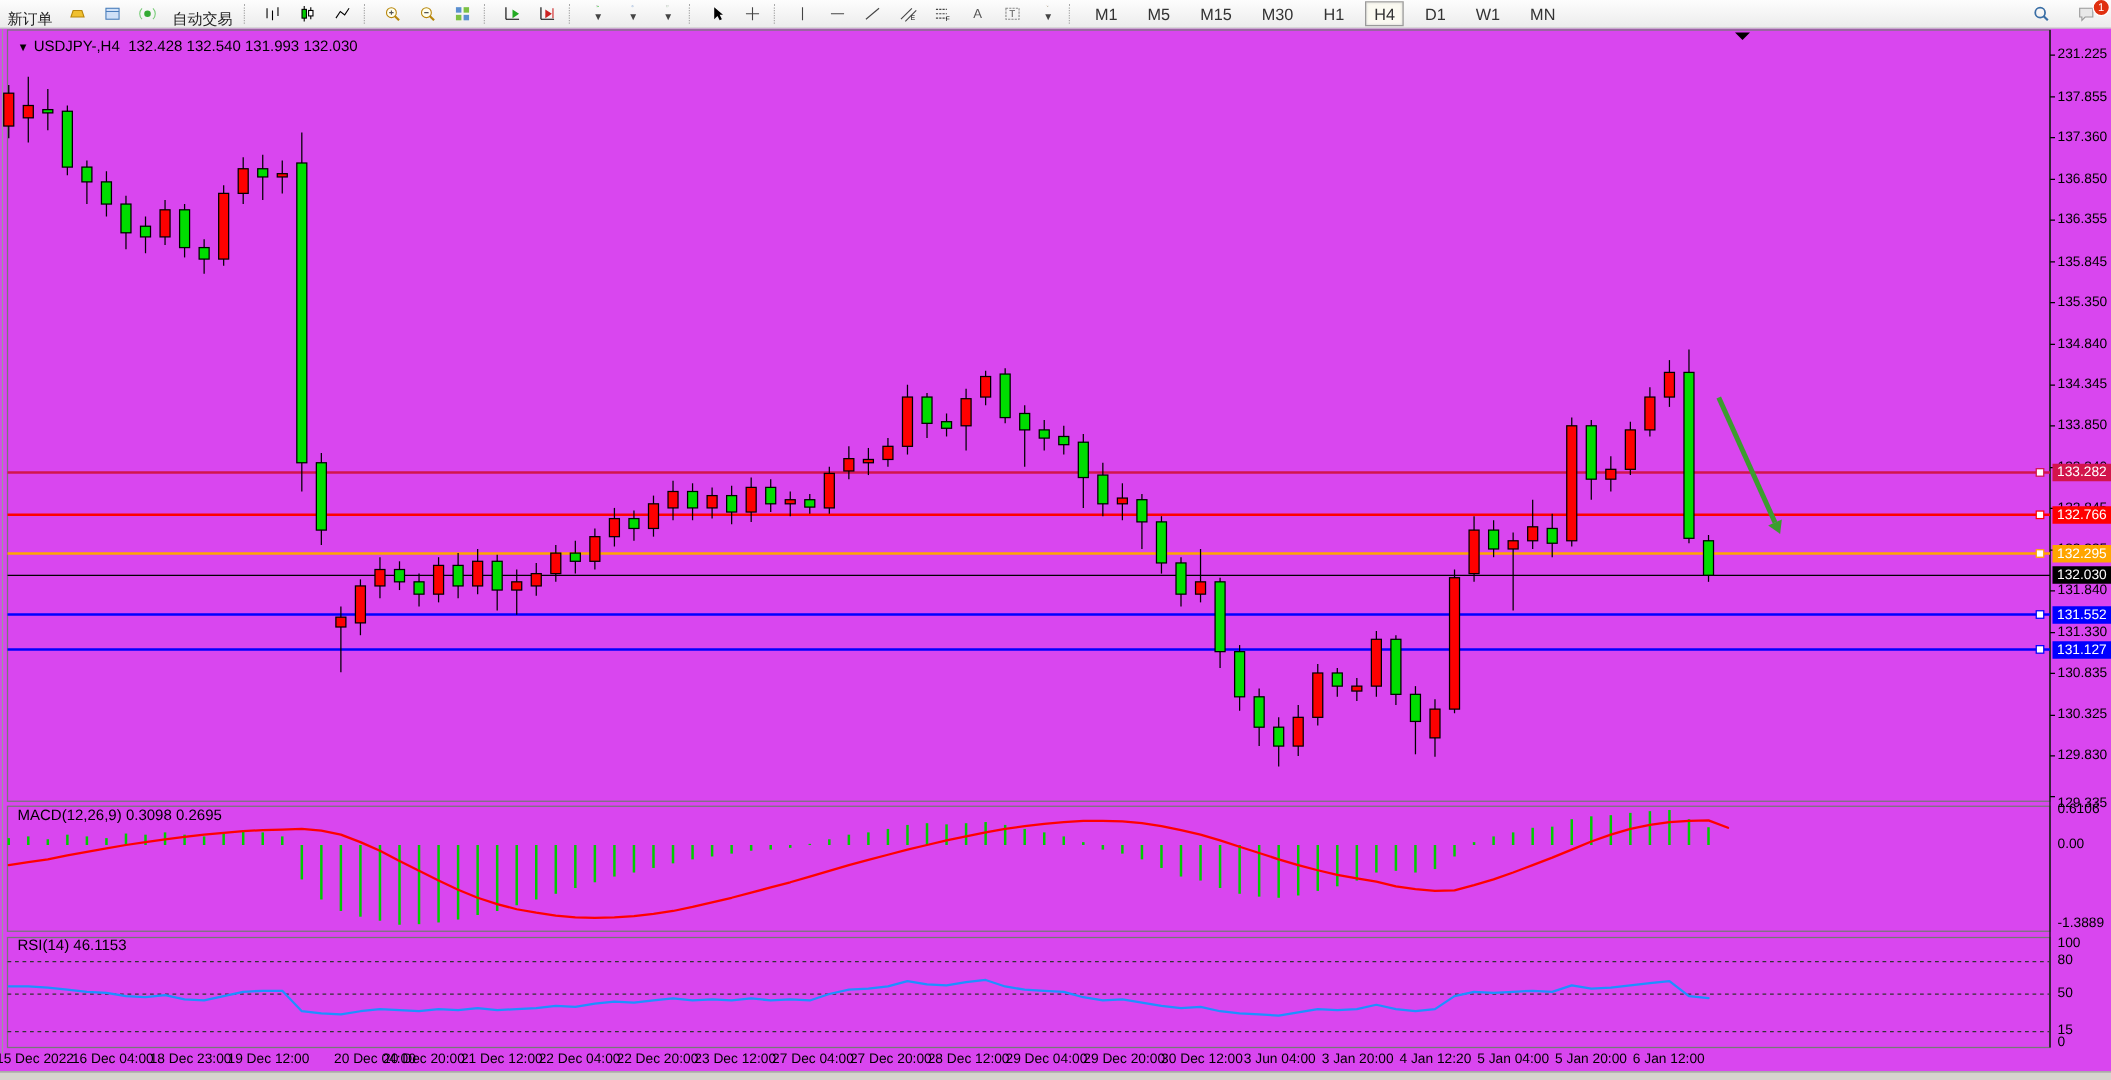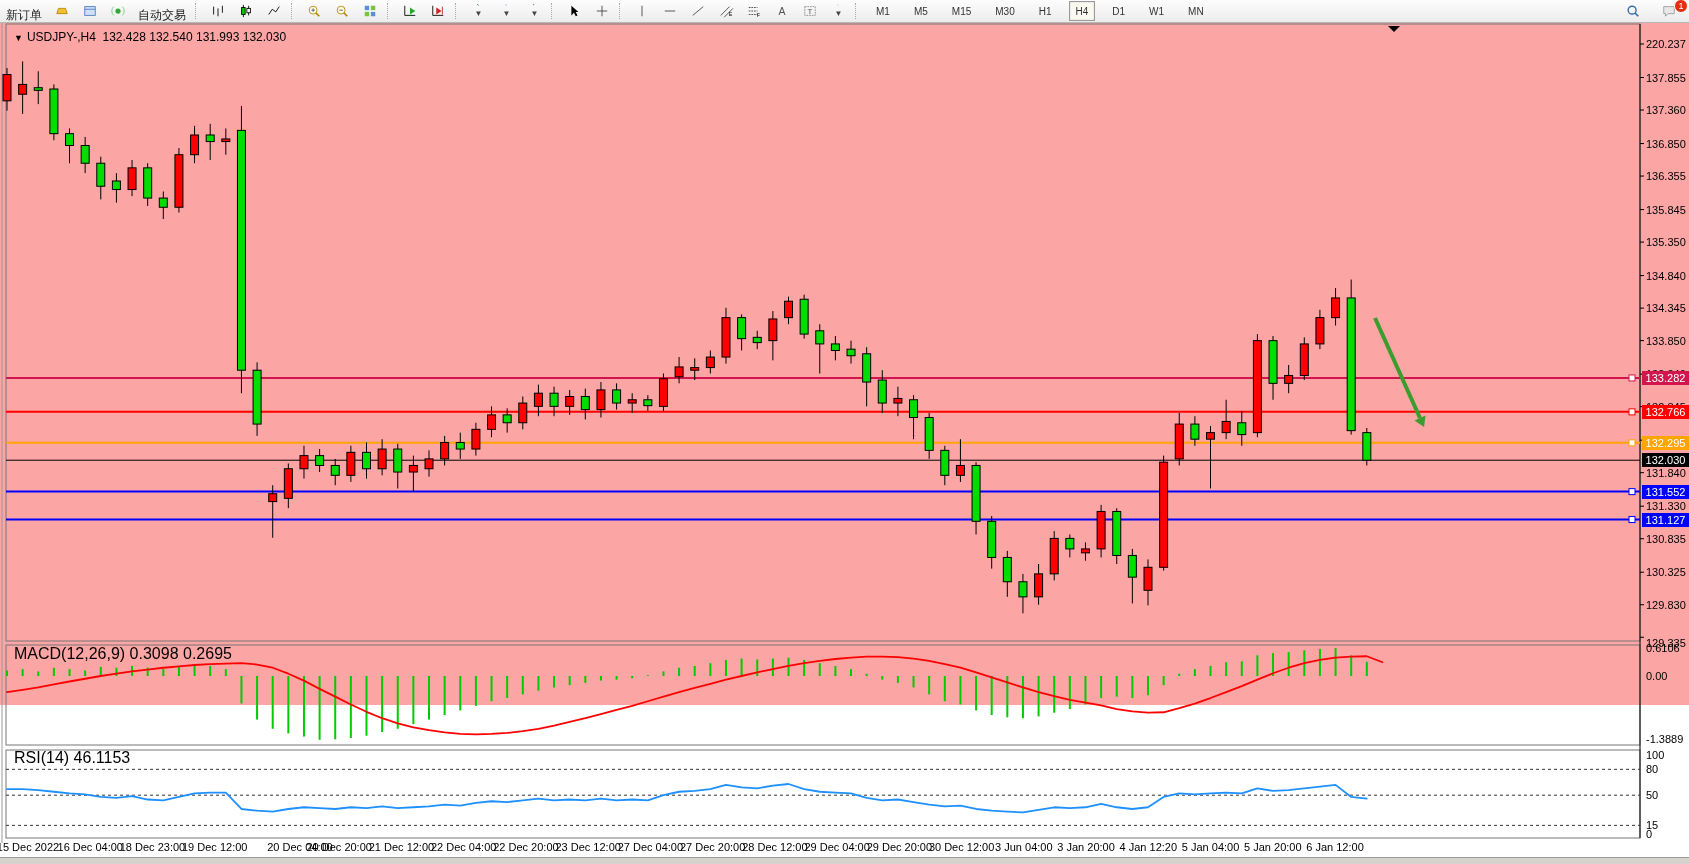--- a/index.html
+++ b/index.html
@@ -5,35 +5,35 @@
   html,body{margin:0;padding:0;background:#d6d3ce;font-family:"Liberation Sans",sans-serif;}
   #app{position:relative;width:1689px;height:864px;background:#fff;overflow:hidden;}
   
   #toolbar{position:absolute;left:0;top:0;width:1689px;height:22px;
     background:linear-gradient(#fdfdfd,#ececec);border-bottom:1px solid #b7b7b7;
     display:flex;align-items:center;font-size:12px;color:#222;}
   .tbtn{display:flex;align-items:center;gap:3px;padding:1px 4px;margin:0 1px;border:1px solid transparent;
     border-radius:2px;height:18px;box-sizing:border-box;cursor:default;white-space:nowrap;flex-direction:column;}
   .tsep{width:5px;height:16px;margin:0 3px;border-left:1px dotted #aaa;}
   .drop{font-size:8px;color:#444;margin-left:1px;}
-  .tf{padding:1px 6px;margin:0 5px;font-size:10px;color:#333;border:1px solid transparent;height:16px;display:flex;align-items:center;}
+  .tf{padding:1px 6px;margin:0 5px;font-size:13px;color:#333;border:1px solid transparent;height:16px;display:flex;align-items:center;}
   .tf.active{border:1px solid #9a9a9a;background:#fbfaf1;box-shadow:inset 0 0 2px #ccc;}
   #tb-right{position:absolute;right:6px;top:0;height:22px;display:flex;align-items:center;gap:8px;}
   .badge{position:absolute;top:-4px;right:-7px;background:#e03010;color:#fff;border-radius:7px;
     font-size:9px;min-width:12px;height:12px;display:flex;align-items:center;justify-content:center;border:1px solid #fff;}
   
-  #chartwin{position:absolute;left:0;top:23px;width:1689px;height:682px;background:#fca5a5;}
+  #chartwin{position:absolute;left:0;top:23px;width:1689px;height:834px;background:#d946ef;}
   #gfx{position:absolute;left:0;top:0;}
   .ovl{position:absolute;font-size:11px;color:#000;white-space:nowrap;}
   #symline{left:14px;top:7px;font-size:12px;}
   #symline .caret{font-size:9px;margin-right:4px;}
   .axlab{position:absolute;left:1646px;height:13px;line-height:13px;font-size:11px;color:#000;transform:translateY(-50%);}
   .plab{position:absolute;left:1642px;width:47px;height:14px;line-height:14px;font-size:11px;color:#fff;
     text-align:center;transform:translateY(-50%);}
-  .ind-label{position:absolute;font-size:16px;color:#000;}
+  .ind-label{position:absolute;font-size:12px;color:#000;}
   .tlab{position:absolute;top:818px;transform:translateX(-50%);font-size:11px;color:#000;}
   #bstrip{position:absolute;left:0;top:834px;width:1689px;height:7px;background:#d6d3ce;border-top:1px solid #9a9a9a;}
 </style>
 </head>
 <body>
 
 <div id="app">
   <div id="toolbar">
       <div class="tbtn">
         <svg width="16" height="16" viewBox="0 0 16 16">
@@ -733,21 +733,21 @@
     <div class="ovl" id="symline">
       <span class="caret">▼</span><span>USDJPY-,H4</span>&nbsp;&nbsp;<span>132.428</span>&nbsp;<span>132.540</span>&nbsp;<span>131.993</span>&nbsp;<span>132.030</span>
     </div>
     <div class="ind-label" style="left:14px;top:622px;">
       <span>MACD(12,26,9)</span> <span>0.3098</span> <span>0.2695</span>
     </div>
     <div class="ind-label" style="left:14px;top:726px;">
       <span>RSI(14)</span> <span>46.1153</span>
     </div>
     <div id="price-axis">
-        <div class="axlab" style="top: 21px;">220.237</div>
+        <div class="axlab" style="top: 21px;">231.225</div>
         <div class="axlab" style="top: 54.507px;">137.855</div>
         <div class="axlab" style="top: 87.0285px;">137.360</div>
         <div class="axlab" style="top: 120.535px;">136.850</div>
         <div class="axlab" style="top: 153.057px;">136.355</div>
         <div class="axlab" style="top: 186.564px;">135.845</div>
         <div class="axlab" style="top: 219.085px;">135.350</div>
         <div class="axlab" style="top: 252.593px;">134.840</div>
         <div class="axlab" style="top: 285.114px;">134.345</div>
         <div class="axlab" style="top: 317.635px;">133.850</div>
         <div class="axlab" style="top: 351.142px;">133.340</div>

